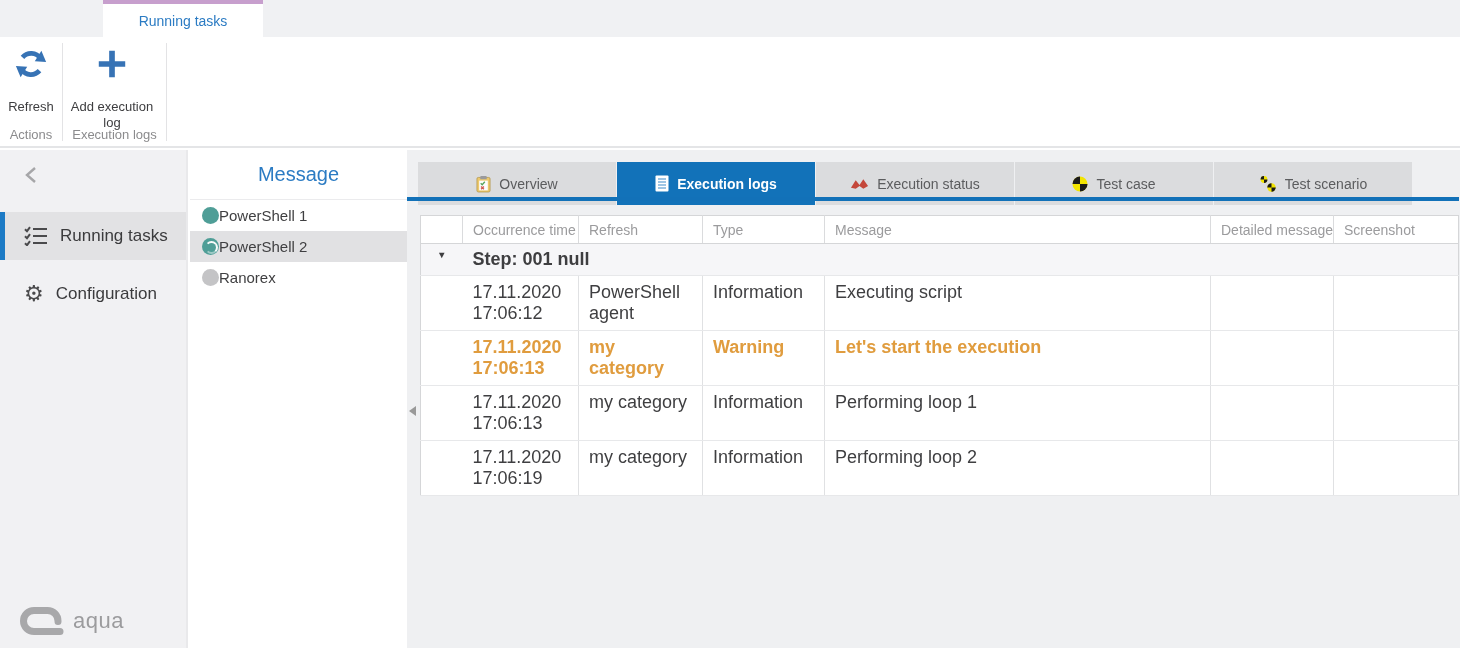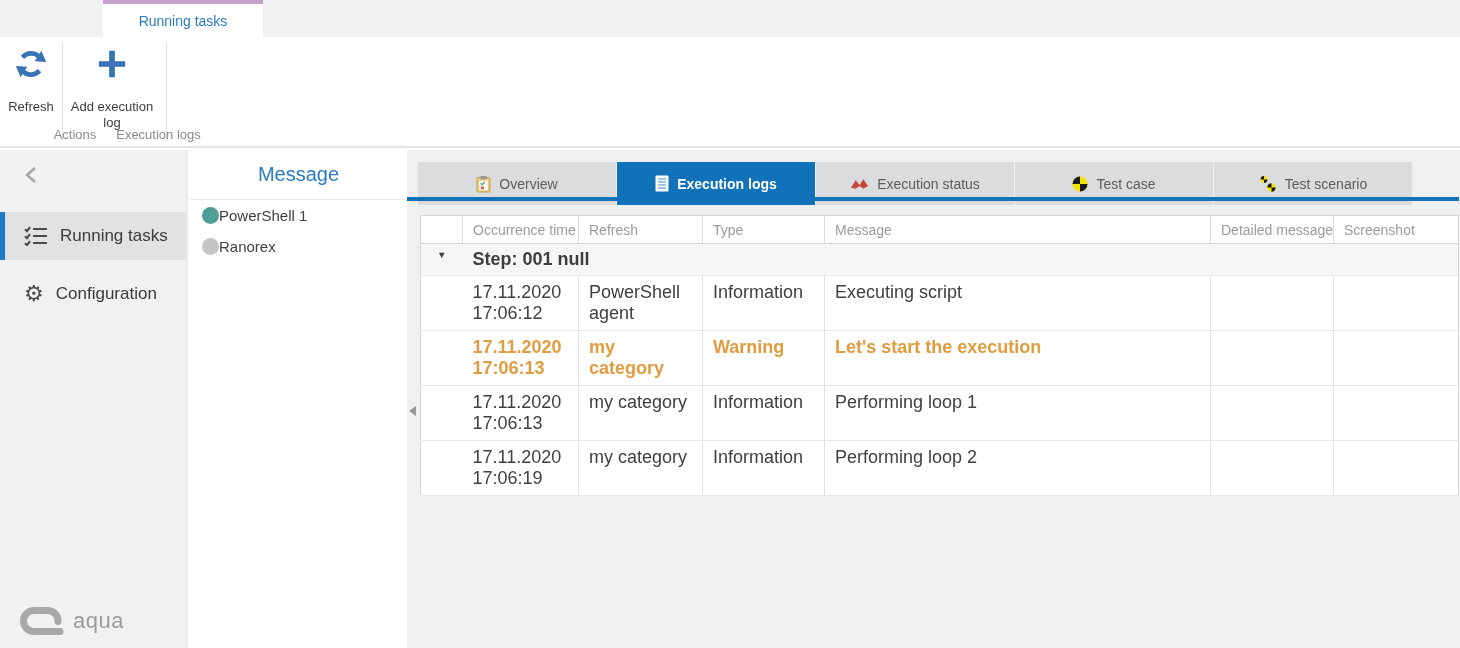--- a/index.html
+++ b/index.html
@@ -14,21 +14,21 @@
 
   
   .ribbon-body { position:absolute; left:0; top:37px; width:1460px; height:111px; background:#fff;
                  border-bottom:2px solid #e4e5e7; }
   .ribbon-btn { position:absolute; top:10px; display:flex; flex-direction:column; align-items:center; gap:18px;
                 cursor:pointer; text-align:center; font-size:13px; color:#3d3d3f; line-height:1.25; }
   .ribbon-btn.refresh { left:2px; width:58px; }
   .ribbon-btn.addlog { left:64px; width:96px; }
   .ribbon-sep { position:absolute; top:6px; height:98px; width:1px; background:#e3e3e5; }
   .sep1 { left:62px; } .sep2 { left:166px; }
-  .ribbon-group-label { position:absolute; bottom:4px; text-align:center; font-size:13px; color:#8b8b8d;margin-left:44px; }
+  .ribbon-group-label { position:absolute; bottom:4px; text-align:center; font-size:13px; color:#8b8b8d; }
   .glabel-actions { left:0; width:62px; }
   .glabel-exec { left:63px; width:103px; }
 
   
   .sidebar { position:absolute; left:0; top:150px; width:188px; height:498px; background:#f1f1f3;
              border-right:2px solid #e9e9eb; }
   .back-btn { position:absolute; left:24px; top:16px; width:18px; height:18px; cursor:pointer; }
   .side-item { position:absolute; left:0; width:100%; height:48px; display:flex; align-items:center;
                padding-left:24px; gap:12px; font-size:17px; color:#3b3b3d; cursor:pointer; }
   .side-item.selected { top:62px; background:#e2e2e4; border-left:5px solid #1c7ac5; padding-left:19px; }
@@ -150,20 +150,24 @@
     </span>
     <span class="logo-text">aqua</span>
   </div>
 </div>
 
 <div class="agents">
   <div class="agents-title">Message</div>
   <div class="agent-item">
     <span class="dot online"></span>
     <span>PowerShell 1</span>
+  </div>
+  <div class="agent-item selected">
+    <span class="dot busy"></span>
+    <span>PowerShell 2</span>
   </div>
   <div class="agent-item">
     <span class="dot offline"></span>
     <span>Ranorex</span>
   </div>
 </div>
 
 <div class="main">
   <div class="collapse-handle"></div>
 

